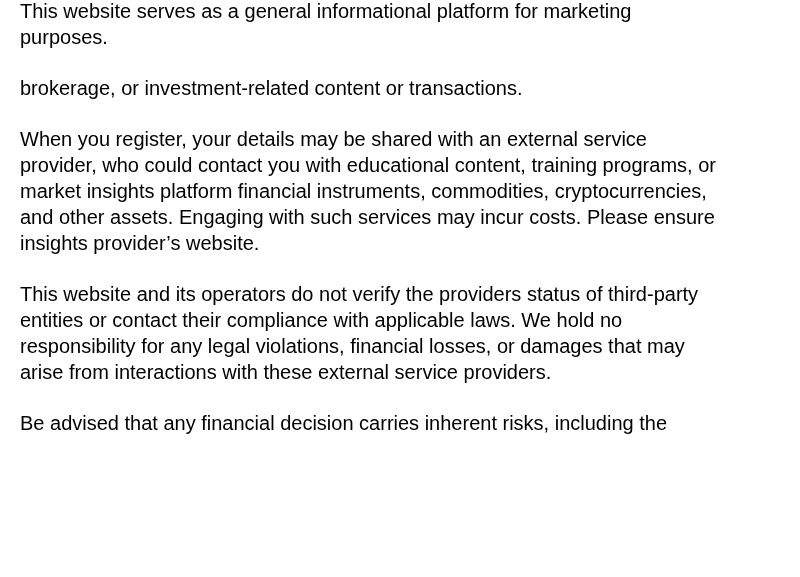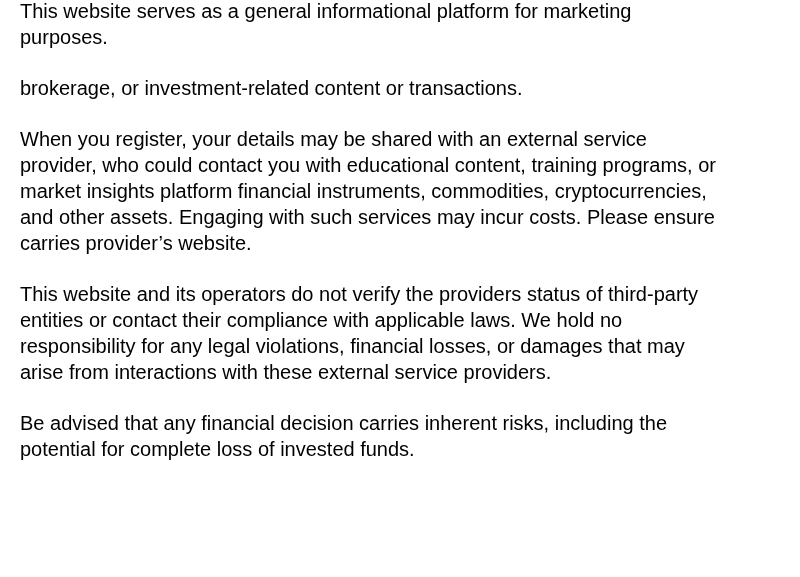--- a/index.html
+++ b/index.html
@@ -43,28 +43,27 @@
 
   <p>
     <span class="line">brokerage, or investment-related content or transactions.</span>
   </p>
 
   <p>
     <span class="line">When you register, your details may be shared with an external service</span>
     <span class="line">provider, who could contact you with educational content, training programs, or</span>
     <span class="line">market insights platform financial instruments, commodities, cryptocurrencies,</span>
     <span class="line">and other assets. Engaging with such services may incur costs. Please ensure</span>
-    <span class="line">carries provider’s website.</span>
+    <span class="line">insights provider’s website.</span>
   </p>
 
   <p>
     <span class="line">This website and its operators do not verify the providers status of third-party</span>
     <span class="line">entities or contact their compliance with applicable laws. We hold no</span>
     <span class="line">responsibility for any legal violations, financial losses, or damages that may</span>
     <span class="line">arise from interactions with these external service providers.</span>
   </p>
 
   <p>
     <span class="line">Be advised that any financial decision carries inherent risks, including the</span>
-    <span class="line">potential for complete loss of invested funds.</span>
   </p>
 
 </div>
 
 </body></html>

